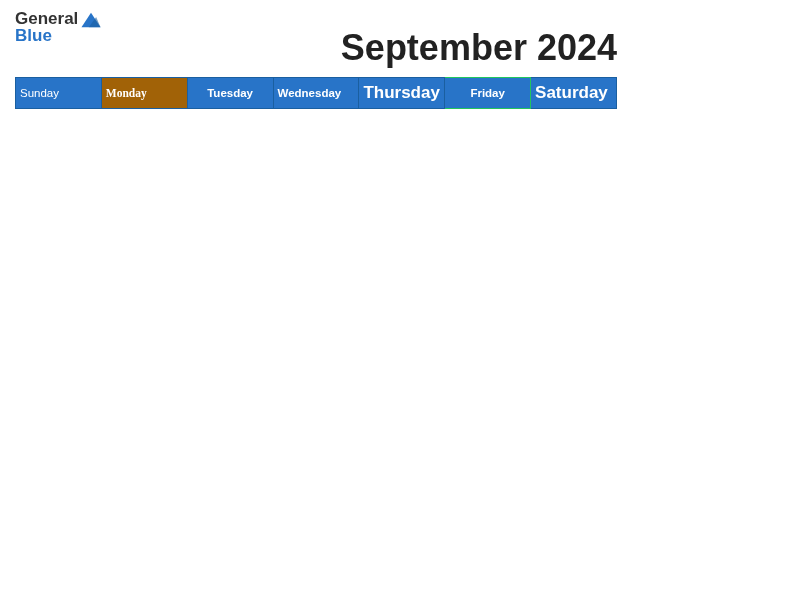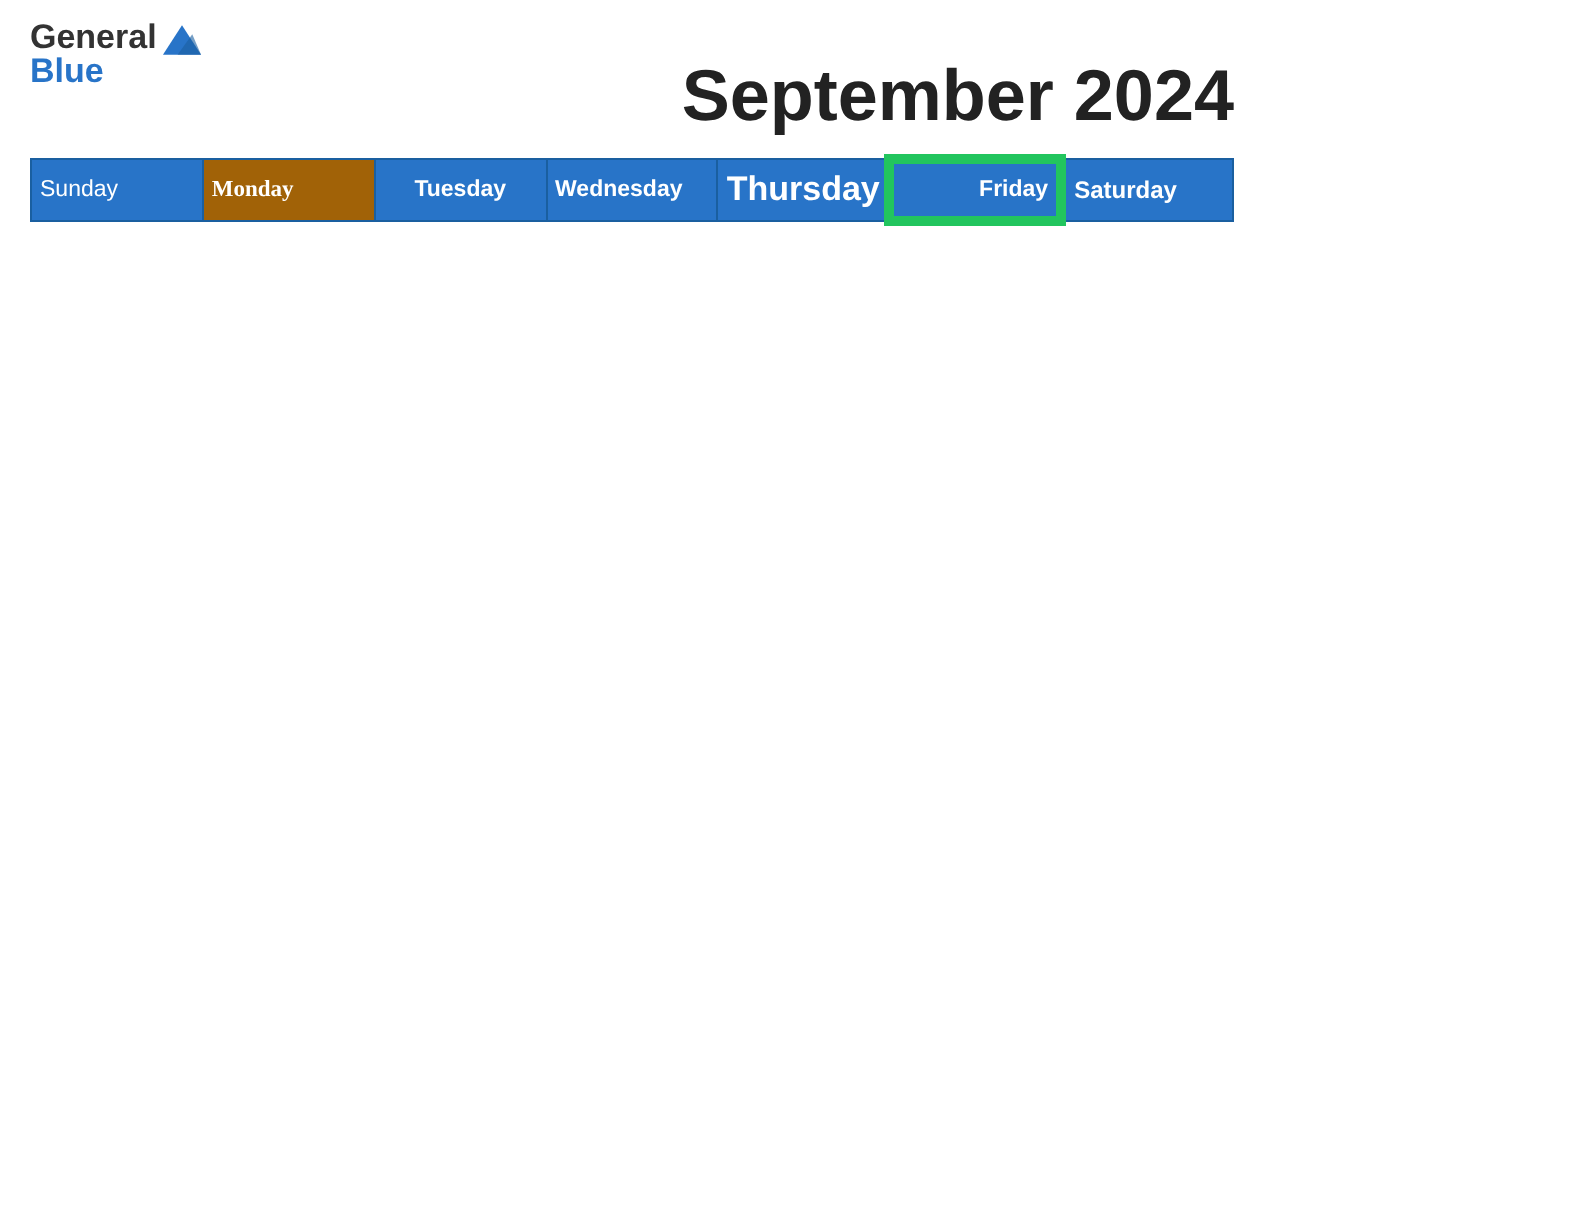--- a/index.html
+++ b/index.html
@@ -50,19 +50,19 @@
     </div>
   </div>
   <table style="width:100%;border-collapse:collapse;table-layout:fixed;">
     <thead>
       <tr>
         <th style="background:#2874c8;color:#fff;font-size:11.5px;font-weight:normal;padding:4px 4px;text-align:left;border:1px solid #1a5fa0;">Sunday</th>
         <th style="background:#a16207;color:#fff;font-size:11.5px;font-weight:bold;padding:5px 4px;text-align:left;border:1px solid #1a5fa0;font-family:Liberation Serif, serif;">Monday</th>
         <th style="background:#2874c8;color:#fff;font-size:11.5px;font-weight:bold;padding:5px 4px;text-align:center;border:1px solid #1a5fa0;">Tuesday</th>
         <th style="background:#2874c8;color:#fff;font-size:11.5px;font-weight:bold;padding:5px 4px;text-align:left;border:1px solid #1a5fa0;">Wednesday</th>
         <th style="background:#2874c8;color:#fff;font-size:17px;font-weight:bold;padding:5px 4px;text-align:left;border:1px solid #1a5fa0;">Thursday</th>
-        <th style="background:#2874c8;color:#fff;font-size:11.5px;font-weight:bold;padding:5px 4px;text-align:right;border:5px solid #22c55e;">Friday</th>
-        <th style="background:#2874c8;color:#fff;font-size:12px;font-weight:bold;padding:5px 4px;text-align:left;border:1px solid #1a5fa0;">Saturday</th>
+        <th style="background:#2874c8;color:#fff;font-size:11.5px;font-weight:bold;padding:5px 4px;text-align:center;border:1px solid #22c55e;">Friday</th>
+        <th style="background:#2874c8;color:#fff;font-size:17px;font-weight:bold;padding:5px 4px;text-align:left;border:1px solid #1a5fa0;">Saturday</th>
       </tr>
     </thead>
 
   </table>
 </div>
 
 </body></html>

